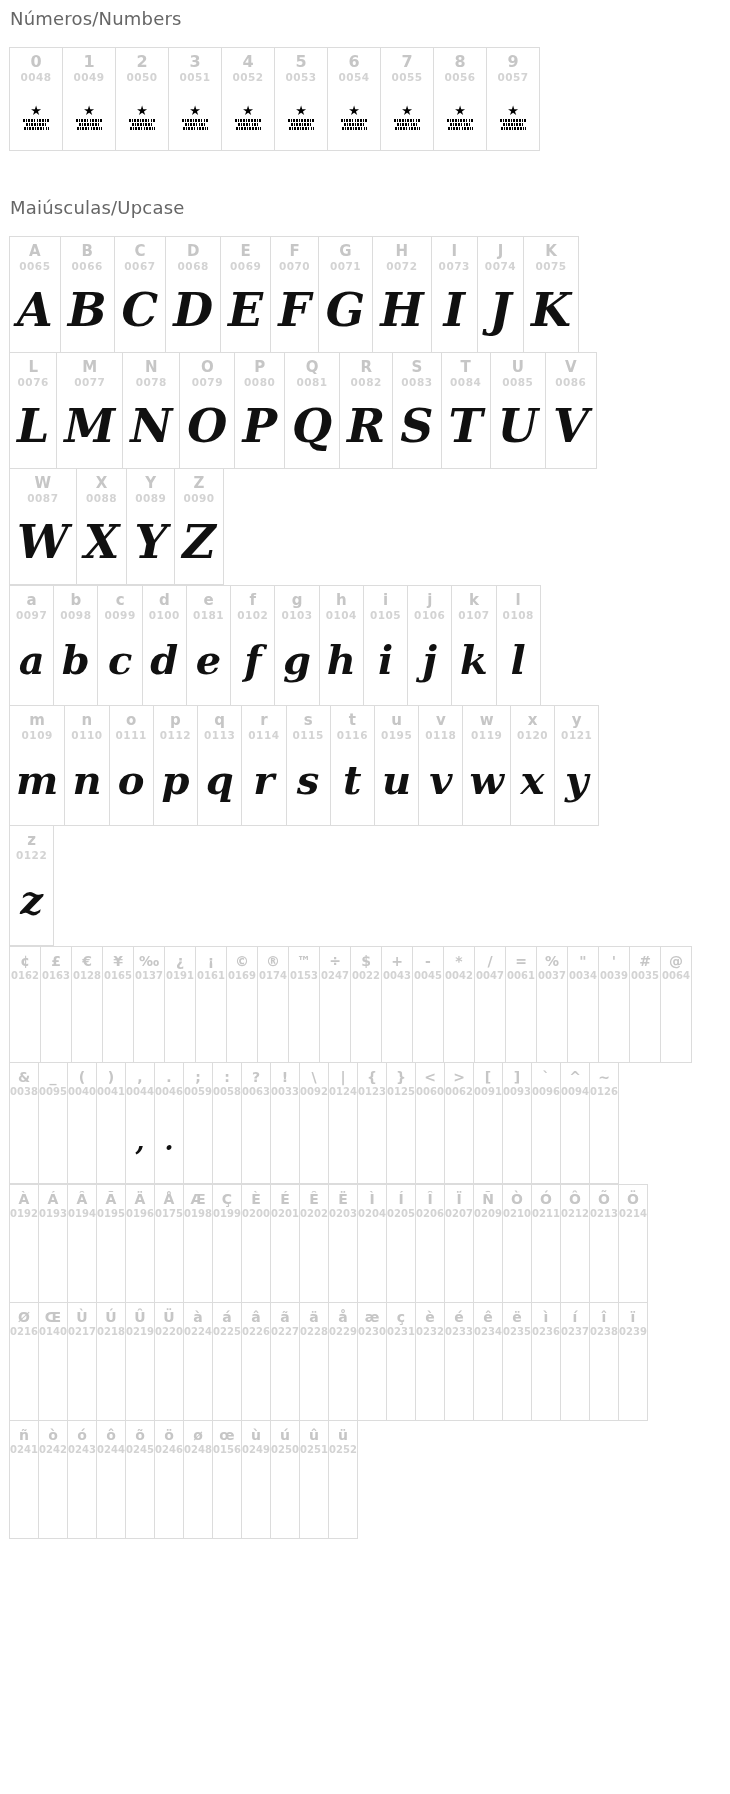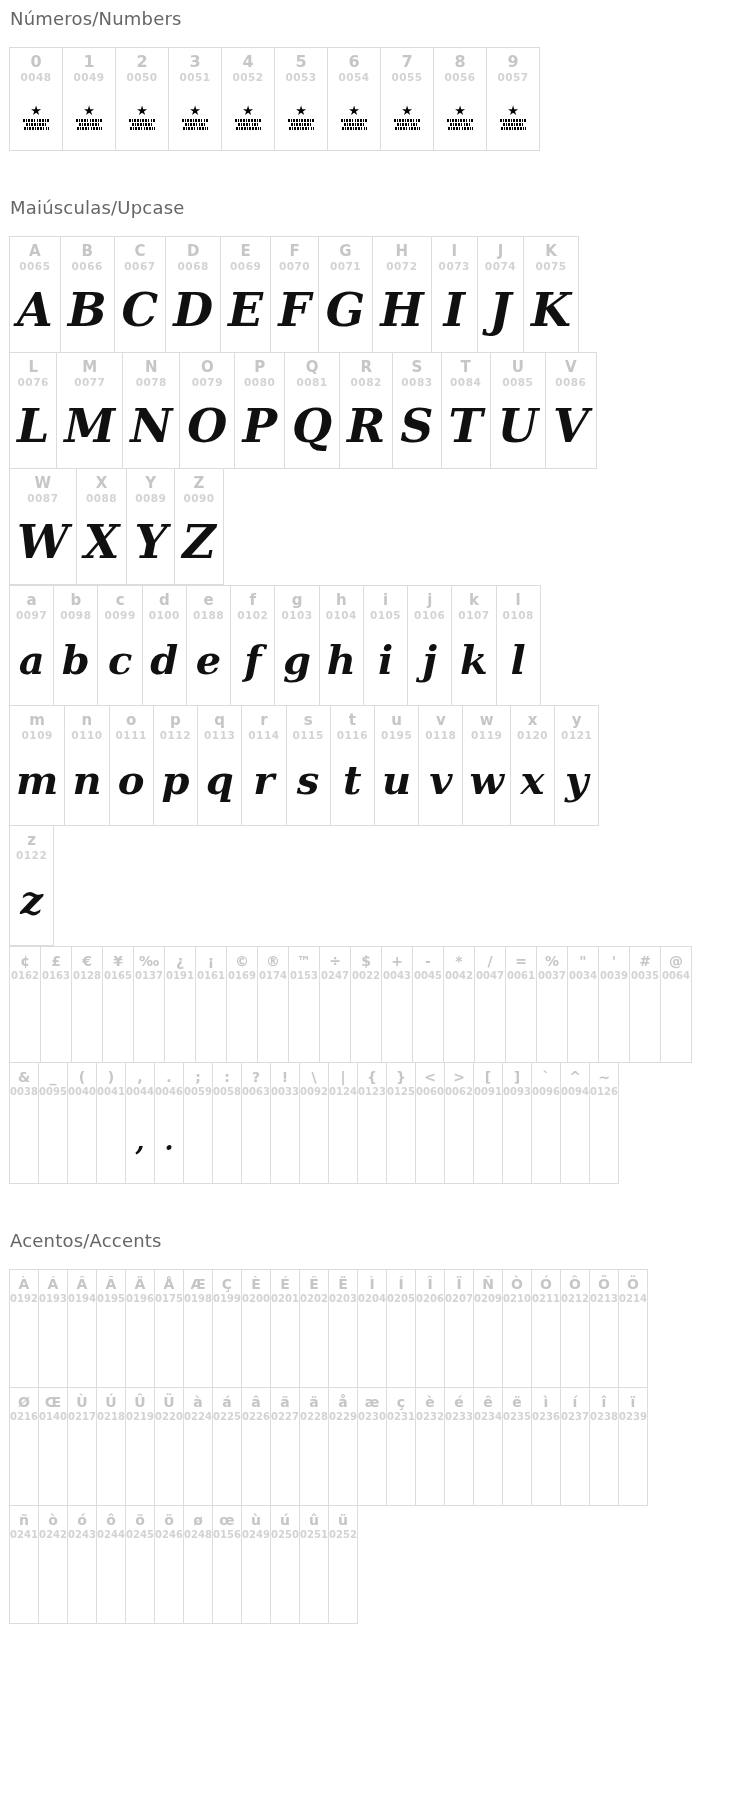--- a/index.html
+++ b/index.html
@@ -285,21 +285,21 @@
             <div class="char-code">0099</div>
             <div class="glyph glyph-script">c</div>
           </div>
           <div class="cell">
             <div class="char-label">d</div>
             <div class="char-code">0100</div>
             <div class="glyph glyph-script">d</div>
           </div>
           <div class="cell">
             <div class="char-label">e</div>
-            <div class="char-code">0188</div>
+            <div class="char-code">0181</div>
             <div class="glyph glyph-script">e</div>
           </div>
           <div class="cell">
             <div class="char-label">f</div>
             <div class="char-code">0102</div>
             <div class="glyph glyph-script">f</div>
           </div>
           <div class="cell">
             <div class="char-label">g</div>
             <div class="char-code">0103</div>
@@ -621,21 +621,20 @@
             <div class="glyph glyph-none"></div>
           </div>
           <div class="cell">
             <div class="char-label">~</div>
             <div class="char-code">0126</div>
             <div class="glyph glyph-none"></div>
           </div>
         </div>
       </section>
       <section class="sec sec-accents">
-        <h2 class="section-title">Acentos/Accents</h2>
         <div class="row row-acc1">
           <div class="cell">
             <div class="char-label">À</div>
             <div class="char-code">0192</div>
             <div class="glyph glyph-none"></div>
           </div>
           <div class="cell">
             <div class="char-label">Á</div>
             <div class="char-code">0193</div>
             <div class="glyph glyph-none"></div>

